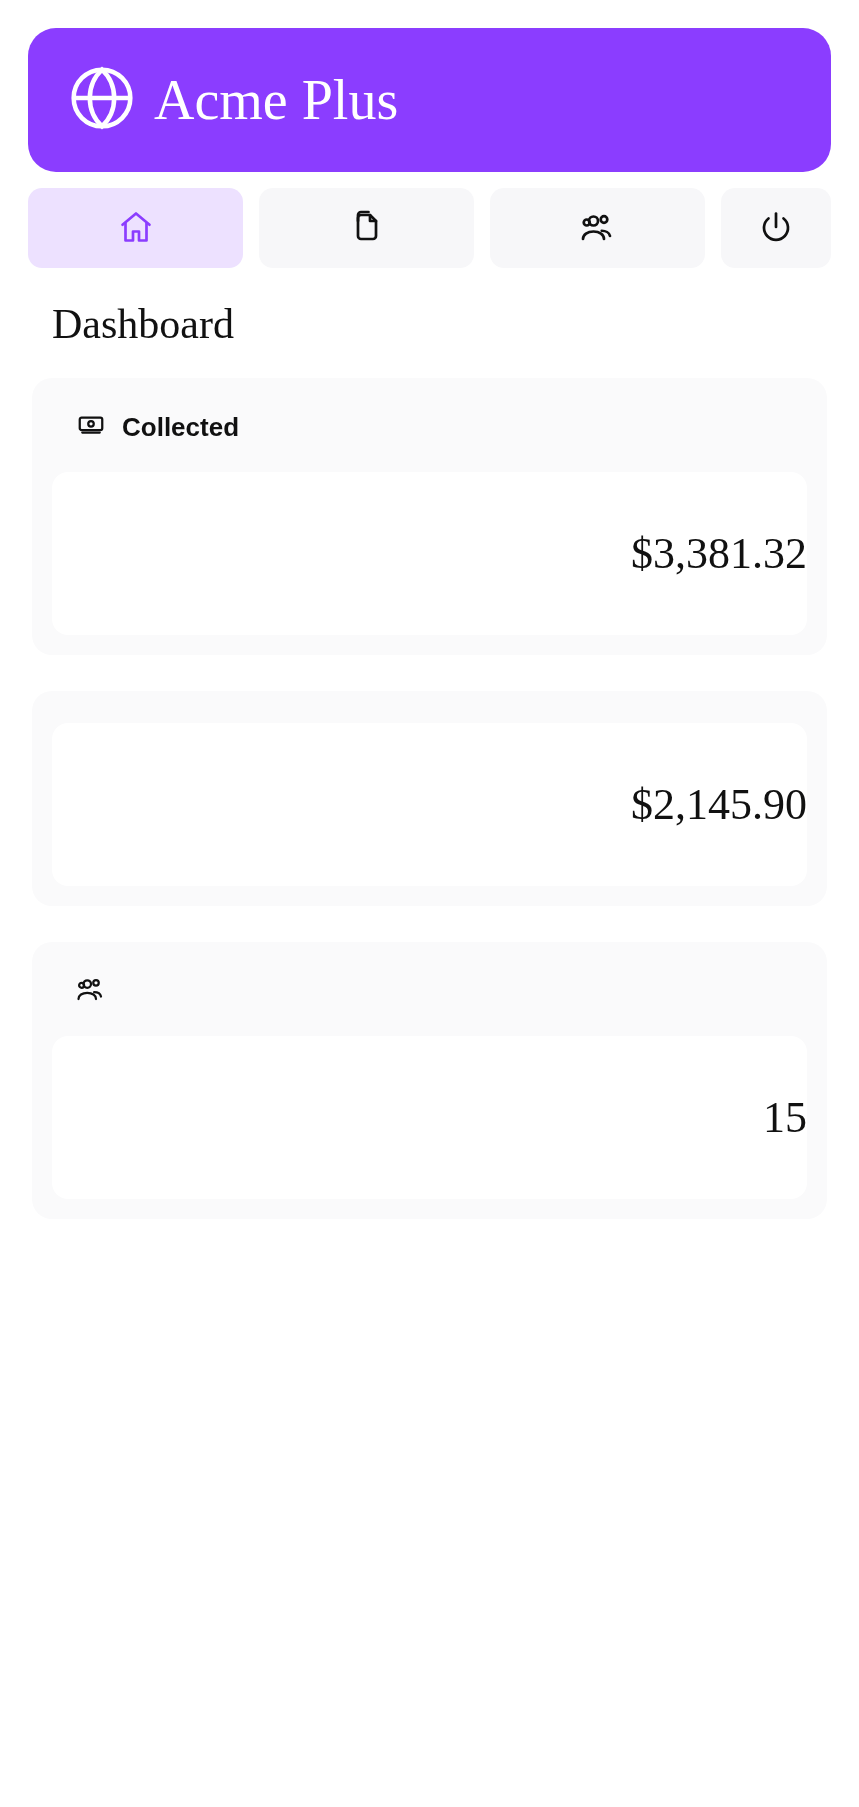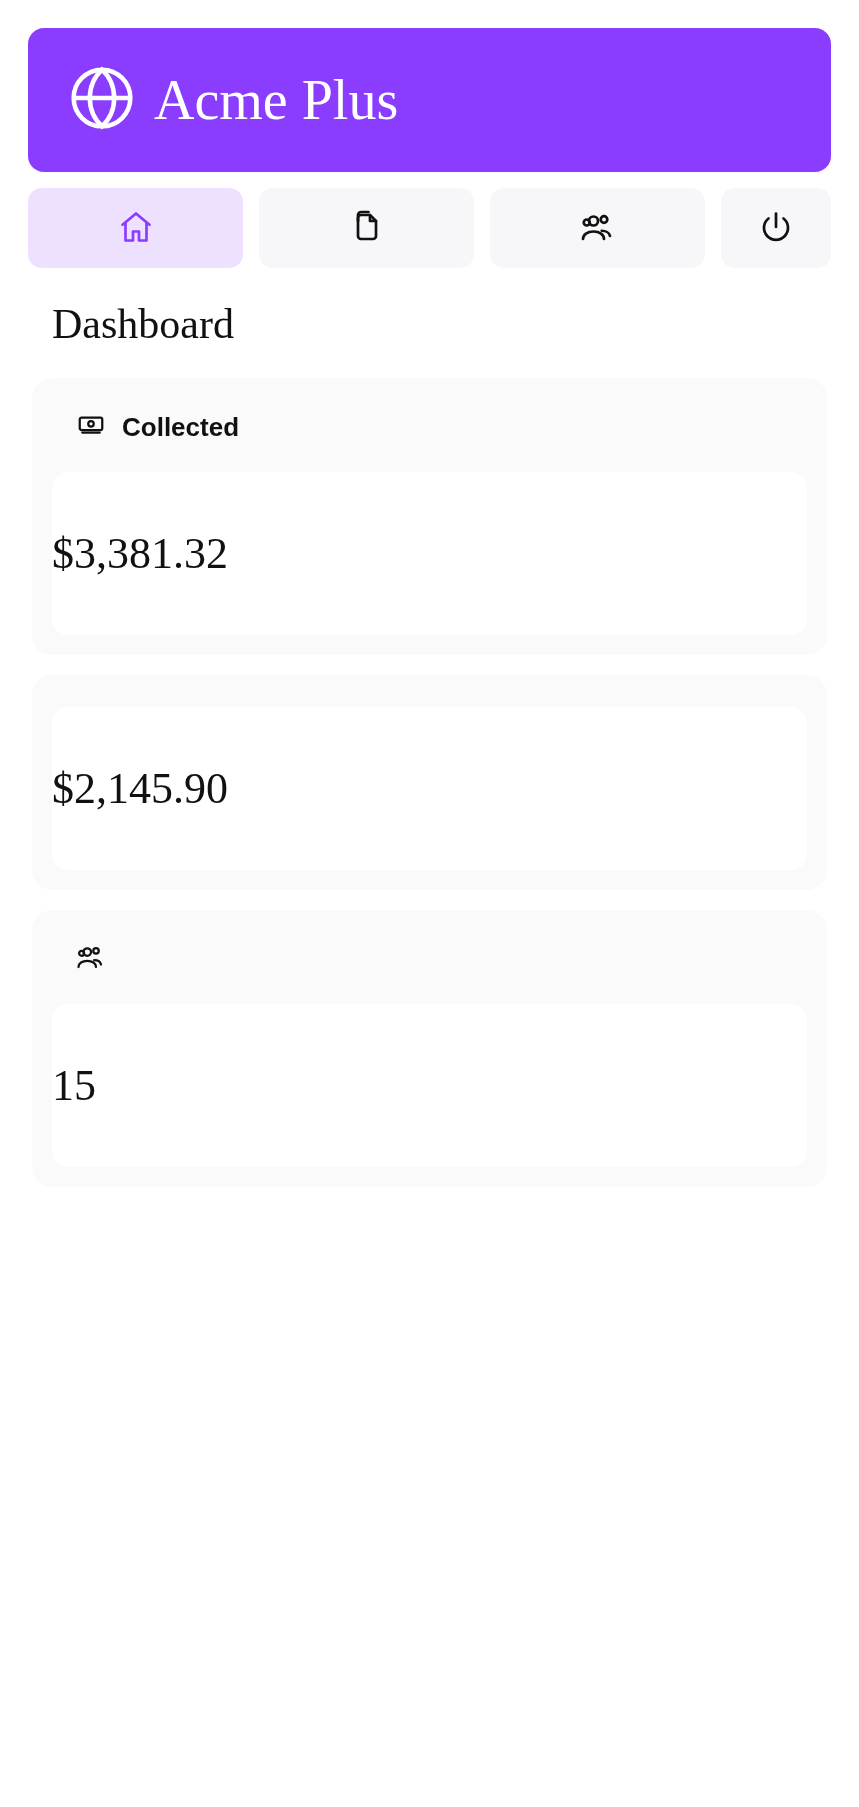--- a/index.html
+++ b/index.html
@@ -7,21 +7,21 @@
       font-family: Georgia, 'Times New Roman', serif;
       background: #fff;
       width: 859px;
       margin: 0 auto;
       padding: 28px;
       border-radius: 48px;
       overflow: hidden;
     }
     .brand-banner {
       background: #8b3dff;
-      border-radius: 16px;
+      border-radius: 28px;
       padding: 36px 40px;
       display: flex;
       align-items: center;
       gap: 18px;
     }
     .brand-banner svg { width: 68px; height: 68px; }
     .brand-title {
       color: #fff;
       font-size: 56px;
       font-weight: 400;
@@ -47,21 +47,21 @@
     .nav-item svg { width: 36px; height: 36px; stroke: #111; }
     .nav-item.active svg { stroke: #8b3dff; }
     .nav-item.power { flex: 0 0 110px; }
     .page-title {
       font-family: Georgia, serif;
       font-size: 42px;
       font-weight: 400;
       color: #111;
       margin: 32px 0 30px 24px;
     }
-    .cards { padding: 0 4px; display: flex; flex-direction: column; gap: 20px; }
+    .cards { padding: 0 4px; display: flex; flex-direction: column; gap: 36px; }
     .card {
       background: #fafafb;
       border-radius: 20px;
       padding: 32px 20px 20px 20px;
     }
     .card-header {
       display: flex;
       align-items: center;
       gap: 16px;
       padding-left: 24px;
@@ -71,21 +71,21 @@
     .card-label {
       font-family: -apple-system, BlinkMacSystemFont, 'Segoe UI', Arial, sans-serif;
       font-size: 26px;
       font-weight: 600;
       color: #111;
     }
     .card-value-box {
       background: #fff;
       border-radius: 16px;
       padding: 56px 0;
-      text-align: left;
+      text-align: right;
     }
     .card-value {
       font-family: Georgia, serif;
       font-size: 44px;
       color: #111;
     }
   </style>
 </head>
 <body>
 

